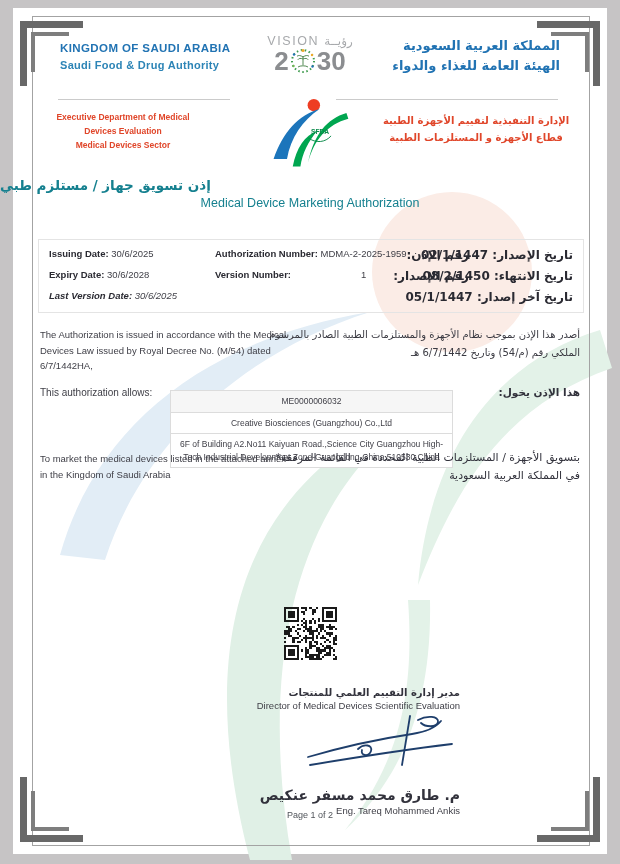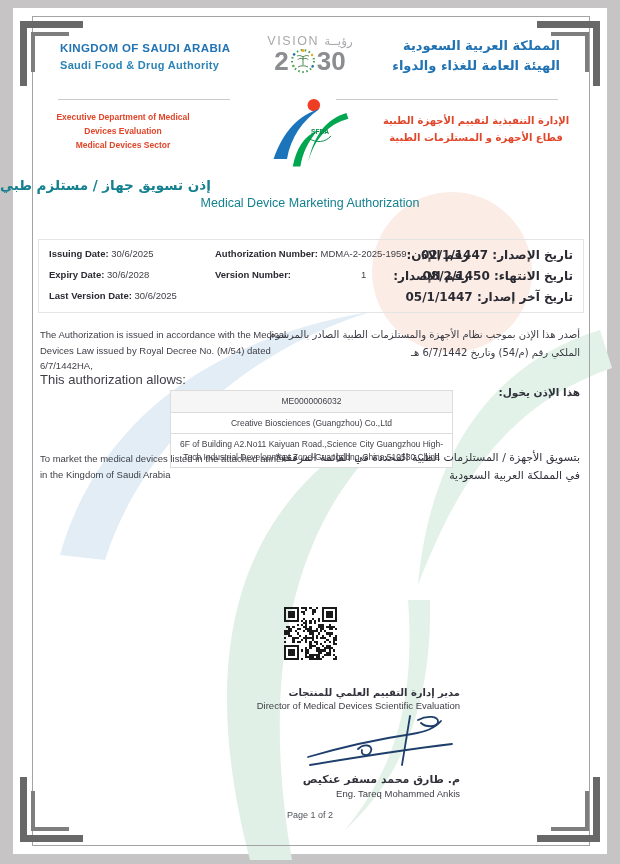--- a/index.html
+++ b/index.html
@@ -42,50 +42,50 @@
 
   .title-ar{position:absolute;left:0;width:620px;top:177px;text-align:left;
             font-size:13.5px;font-weight:bold;color:#15808f;}
   .title-en{position:absolute;left:0;width:620px;top:196px;text-align:center;
             font-size:12.5px;color:#15808f;}
 
   .detbox{position:absolute;left:38px;top:239px;width:544px;height:72px;border:1px solid #e4e4e4;font-size:9.5px;}
   .detbox .lab{font-weight:bold;color:#2a2a32;}
   .detbox .val{color:#3e3e46;}
   .drow{position:absolute;white-space:nowrap;}
-  .d-l1{left:10px;top:8px;} .d-l2{left:10px;top:29px;} .d-l3{left:10px;top:50px;}
+  .d-l1{left:10px;top:8px;} .d-l2{left:10px;top:29px;} .d-l3{left:10px;top:50px;font-style:italic;}
   .d-m1{left:176px;top:8px;} .d-m2{left:176px;top:29px;}
   .d-v1{left:322px;top:29px;}
   .d-a1{right:114px;top:8px;} .d-a2{right:114px;top:29px;}
   .d-h1{right:10px;top:8px;} .d-h2{right:10px;top:29px;} .d-h3{right:10px;top:50px;}
   .arlab{font-weight:bold;color:#2a2a32;font-size:12px;}
 
   .law-en{position:absolute;left:40px;top:327px;width:272px;font-size:9.5px;line-height:15.5px;color:#3e3e46;}
   .law-ar{position:absolute;right:40px;top:326px;width:330px;font-size:10px;line-height:18px;
           text-align:right;color:#3a3a42;}
 
-  .allow-en{position:absolute;left:40px;top:372px;font-size:13px;color:#3e3e46;}
+  .allow-en{position:absolute;left:40px;top:387px;font-size:10px;color:#3e3e46;}
   .allow-ar{position:absolute;right:40px;top:386px;font-size:10.5px;font-weight:bold;color:#32323c;}
   .tbl{position:absolute;left:170px;top:382px;width:281px;border:1px solid #dcdcdc;background:#ffffff;
        font-size:8.5px;color:#3e3e46;text-align:center;margin-top:8px;}
   .tbl .tr{border-bottom:1px solid #dcdcdc;padding:4px 6px;line-height:12.5px;}
   .tbl .tr:last-child{border-bottom:none;}
   .tbl .shade{background:#f6f6f6;}
 
   .mkt-en{position:absolute;left:40px;top:451px;font-size:9.5px;line-height:16px;color:#3e3e46;}
   .mkt-ar{position:absolute;right:40px;top:449px;font-size:11px;font-weight:normal;line-height:18px;
           text-align:right;color:#32323c;}
 
   .qr{position:absolute;left:284px;top:607px;width:53px;height:53px;}
 
   .sig{position:absolute;left:160px;top:687px;width:300px;text-align:right;}
   .sig-ar{font-size:10px;font-weight:bold;color:#32323c;}
   .sig-en{font-size:9.5px;color:#3e3e46;margin-top:2px;}
   .sig-img{margin-top:2px;}
-  .name-ar{font-size:11px;font-weight:bold;color:#32323c;margin-top:2px;}
+  .name-ar{font-size:14px;font-weight:bold;color:#32323c;margin-top:16px;}
   .name-en{font-size:9.5px;color:#3e3e46;margin-top:2px;}
 
   .foot{position:absolute;left:0;width:620px;top:810px;text-align:center;font-size:9px;color:#50545a;}
 </style>
 </head>
 <body>
 
 <div class="wrap">
   <div class="sheet"></div>
 

